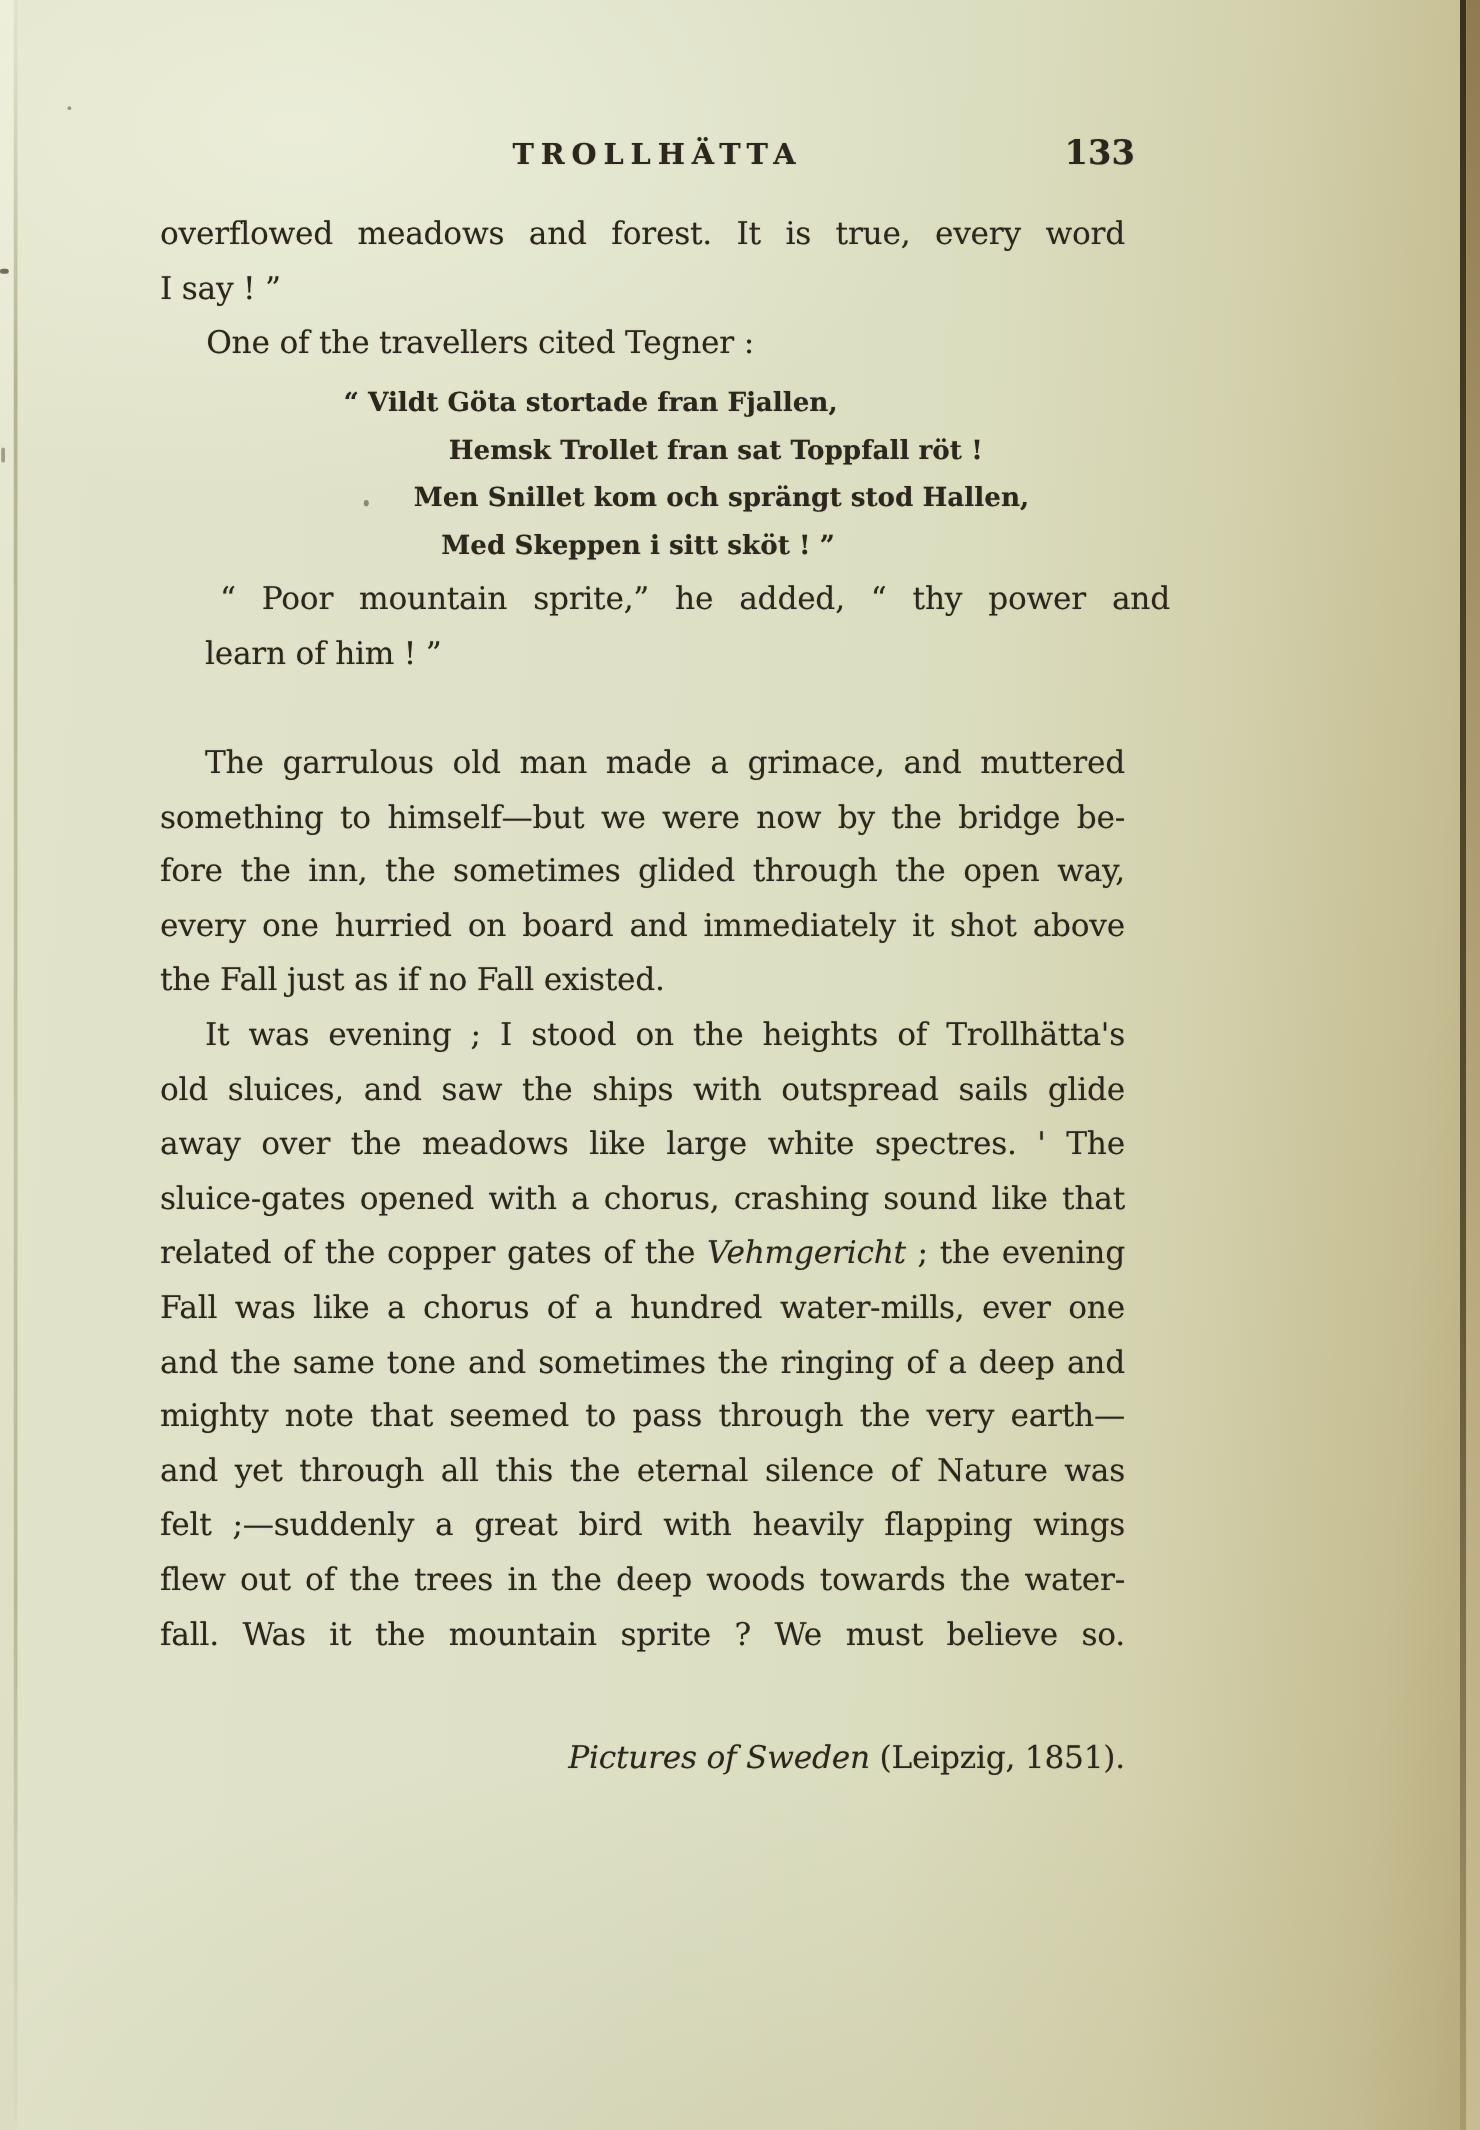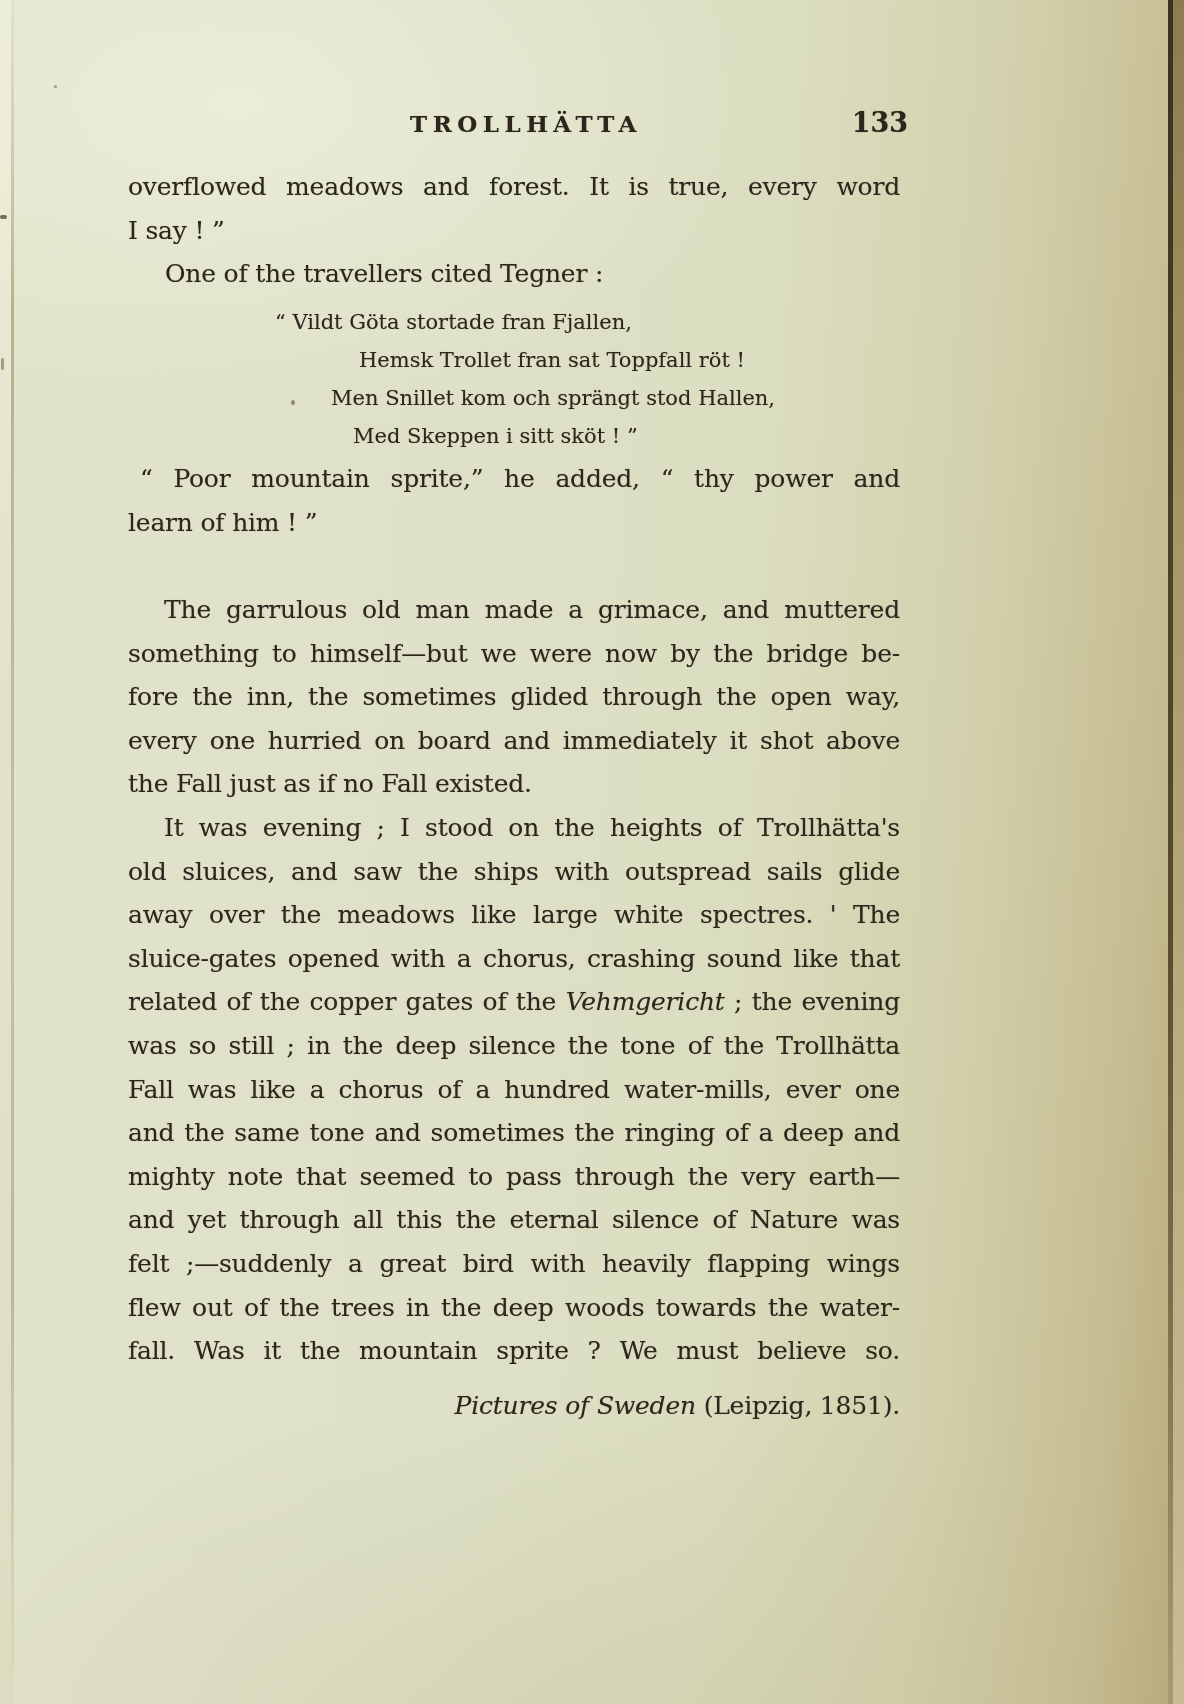--- a/index.html
+++ b/index.html
@@ -32,21 +32,21 @@
   .header{position:absolute;left:140px;top:110px;width:772px;height:40px;}
   .title{position:absolute;left:0;right:0;text-align:center;
     font-size:23px;letter-spacing:5.5px;font-weight:600;
     text-shadow:0 0 1px rgba(45,38,25,0.4);}
   .pagenum{position:absolute;right:4px;top:-3px;font-size:27px;font-weight:600;
     text-shadow:0 0 1px rgba(45,38,25,0.4);}
   
   .block{position:absolute;left:128px;width:772px;}
   .line{white-space:normal;overflow:hidden;text-shadow:0 0 1px rgba(45,38,25,0.30);}
   .para .line,.citation .line{font-size:25px;line-height:43.6px;height:43.6px;letter-spacing:-0.2px;}
-  .verse .line{font-size:21px;line-height:38px;height:38px;letter-spacing:0;}
+  .verse .line{font-size:21px;line-height:38px;height:38px;letter-spacing:0;font-weight:bold;}
   .just{text-align:justify;text-align-last:justify;text-justify:inter-word;}
   .it{font-style:italic;}
 </style>
 </head>
 <body>
 
 <div class="page">
   <div class="edge-light"></div>
   <div class="crease"></div>
   <div class="edge-line"></div>
@@ -69,38 +69,37 @@
       </div>
       <div class="block para" style="top: 252px;">
         <div class="line" style="text-indent: 37px;"><span>One of the travellers cited Tegner :</span></div>
       </div>
       <div class="block verse" style="top: 303px;">
         <div class="line" style="text-indent: 147px;"><span>“ Vildt Göta stortade fran Fjallen,</span></div>
         <div class="line" style="text-indent: 231px;"><span>Hemsk Trollet fran sat Toppfall röt !</span></div>
         <div class="line" style="text-indent: 203px;"><span>Men Snillet kom och sprängt stod Hallen,</span></div>
         <div class="line" style="text-indent: 225px;"><span>Med Skeppen i sitt sköt ! ”</span></div>
       </div>
-      <div class="block para" style="top: 457px;">
+      <div class="block para" style="top: 457px; margin-left: 36px;">
         <div class="line just" style="text-indent: 12px;"><span>“ Poor mountain sprite,” he added, “ thy power and</span></div>
         <div class="line"><span>learn of him ! ”</span></div>
       </div>
       <div class="block para" style="top: 588px;">
         <div class="line just" style="text-indent: 36px;"><span>The garrulous old man made a grimace, and muttered</span></div>
         <div class="line just"><span>something to himself—but we were now by the bridge be-</span></div>
         <div class="line just"><span>fore the inn, the sometimes glided through the open way,</span></div>
         <div class="line just"><span>every one hurried on board and immediately it shot above</span></div>
         <div class="line"><span>the Fall just as if no Fall existed.</span></div>
       </div>
       <div class="block para" style="top: 806px;">
         <div class="line just" style="text-indent: 36px;"><span>It was evening ; I stood on the heights of Trollhätta's</span></div>
         <div class="line just"><span>old sluices, and saw the ships with outspread sails glide</span></div>
         <div class="line just"><span>away over the meadows like large white spectres. ' The</span></div>
         <div class="line just"><span>sluice-gates opened with a chorus, crashing sound like that</span></div>
         <div class="line just"><span>related of the copper gates of the </span><span class="it">Vehmgericht</span><span> ; the evening</span></div>
-        <div class="line just"><span>was so still ; in the deep silence the tone of the Trollhätta</span></div>
         <div class="line just"><span>Fall was like a chorus of a hundred water-mills, ever one</span></div>
         <div class="line just"><span>and the same tone and sometimes the ringing of a deep and</span></div>
         <div class="line just"><span>mighty note that seemed to pass through the very earth—</span></div>
         <div class="line just"><span>and yet through all this the eternal silence of Nature was</span></div>
         <div class="line just"><span>felt ;—suddenly a great bird with heavily flapping wings</span></div>
         <div class="line just"><span>flew out of the trees in the deep woods towards the water-</span></div>
         <div class="line just"><span>fall.  Was it the mountain sprite ?  We must believe so.</span></div>
       </div>
       <div class="block citation" style="top: 1384px;">
         <div class="line" style="text-indent: 40px; text-align: right;"><span class="it">Pictures of Sweden </span><span>(Leipzig, 1851).</span></div>

